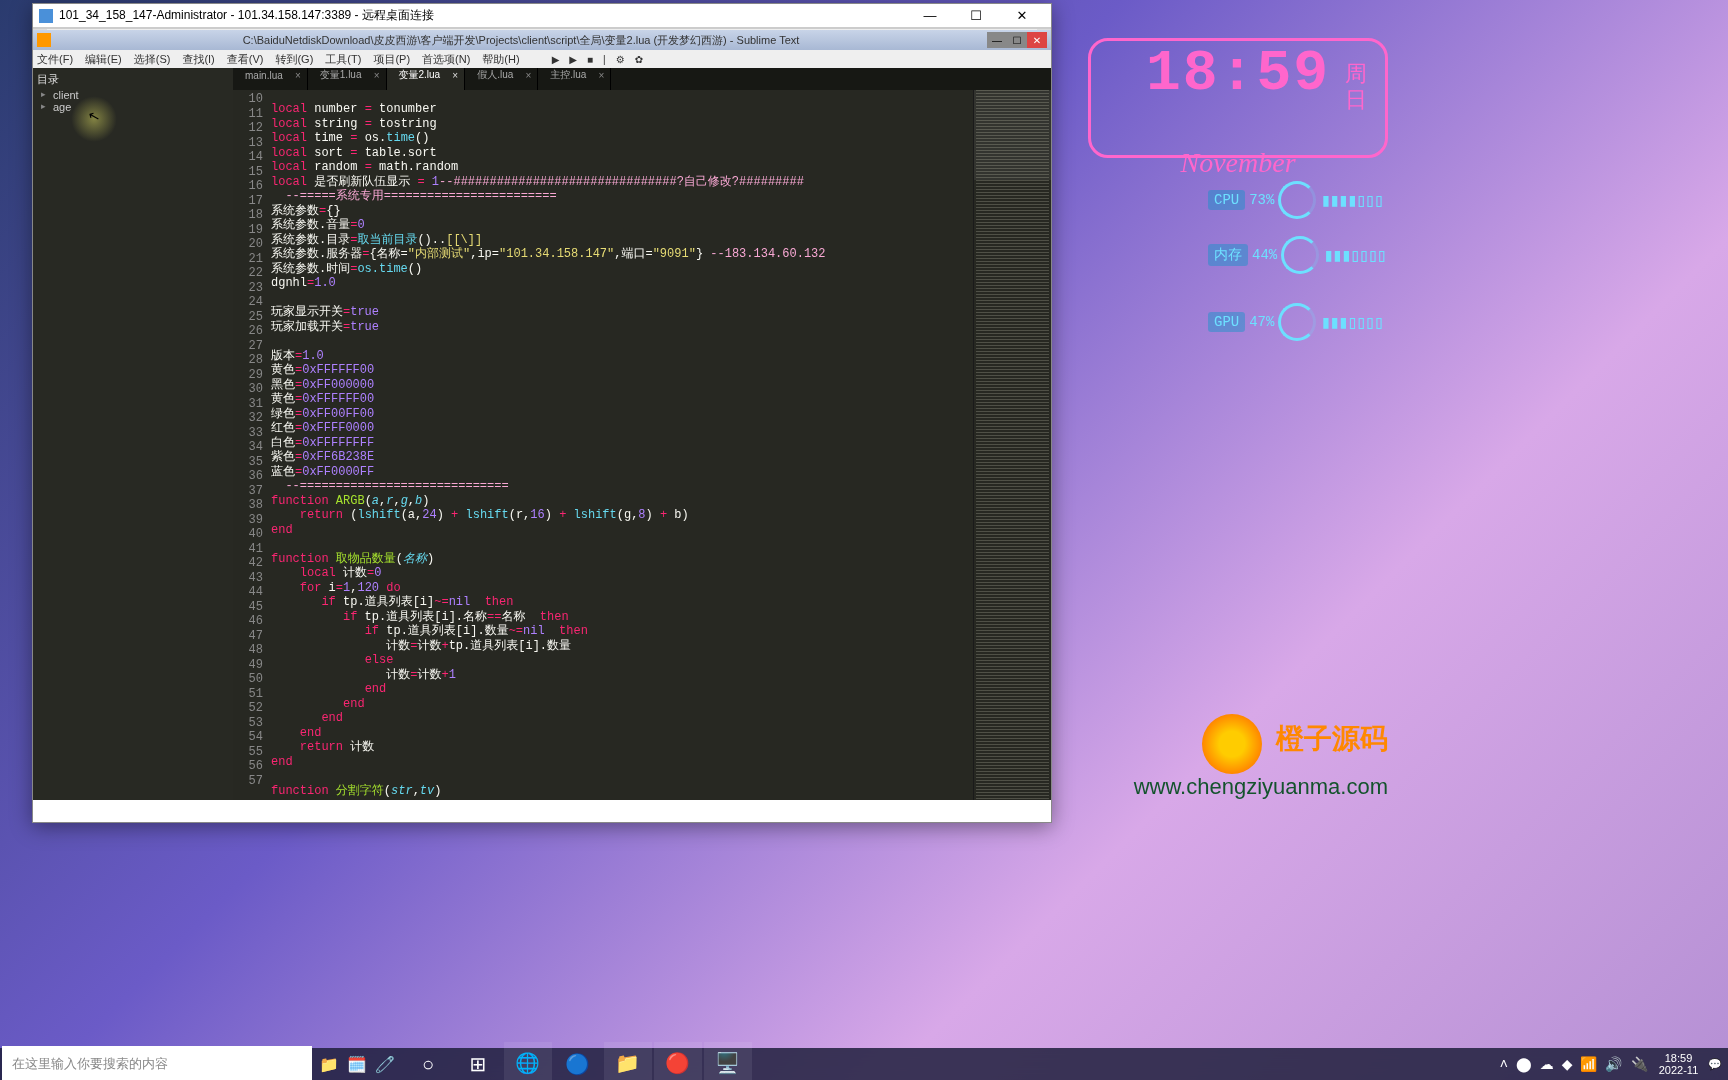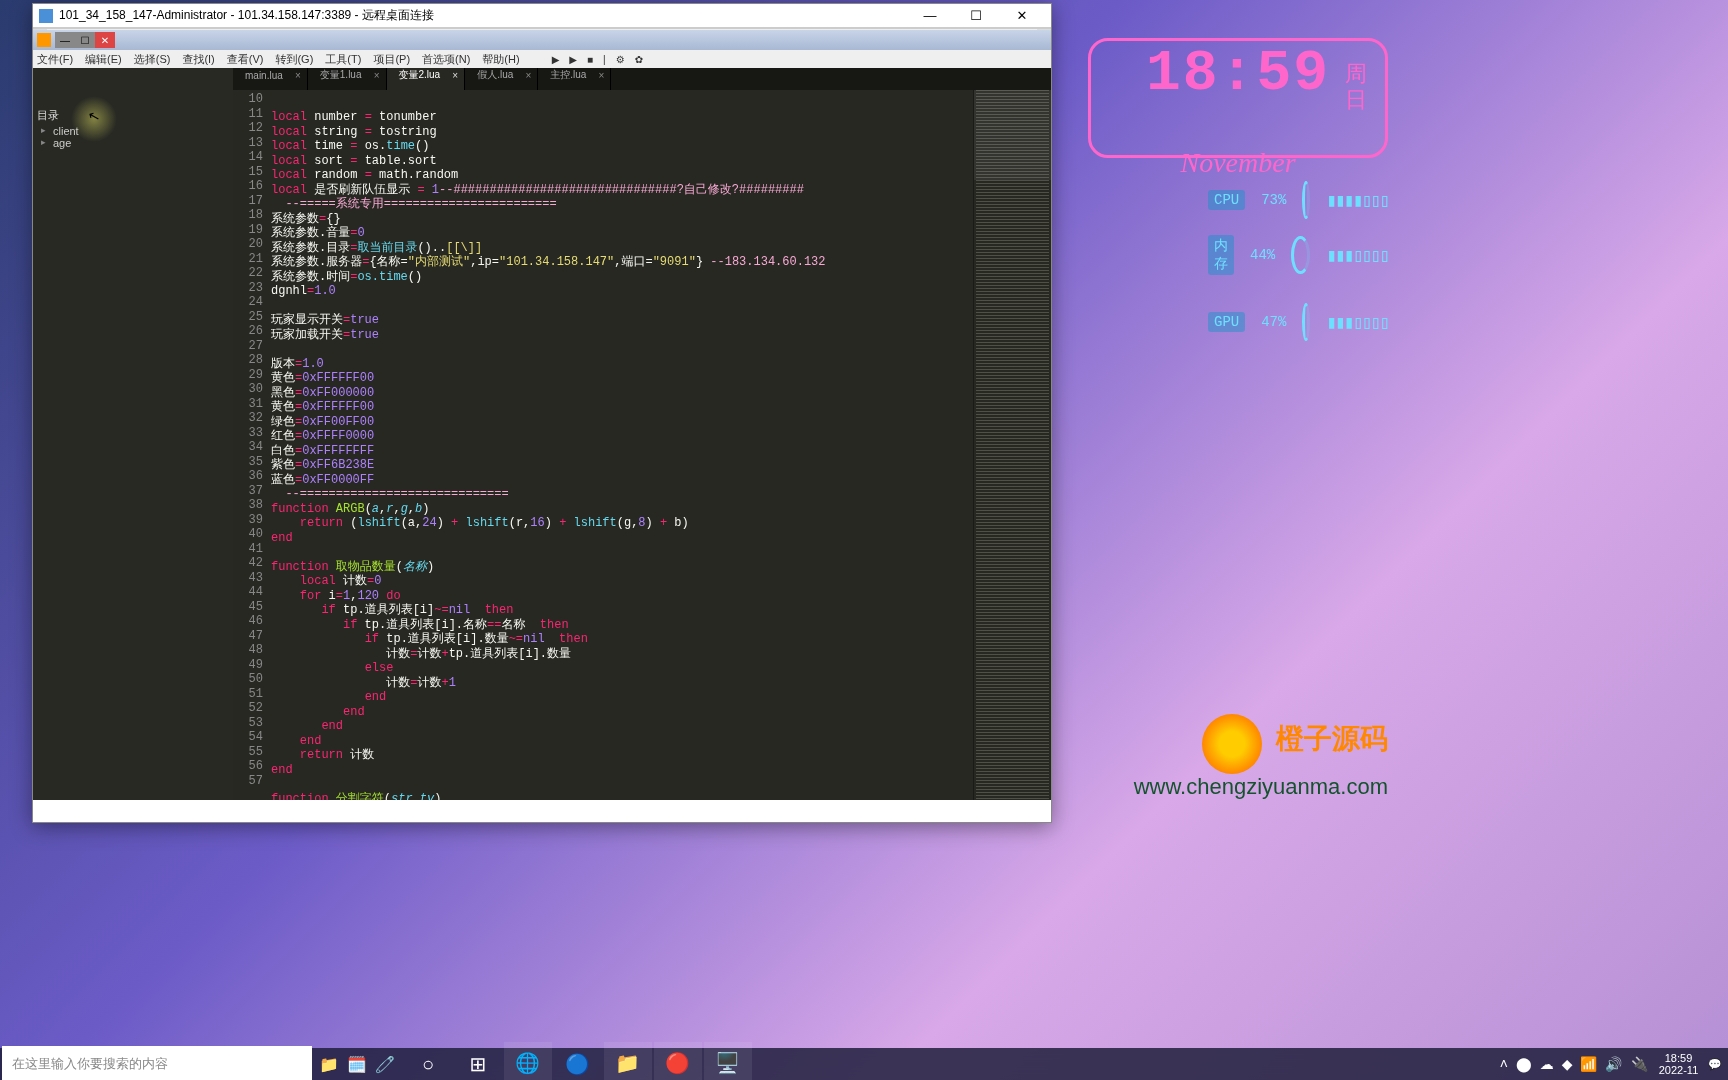--- a/index.html
+++ b/index.html
@@ -4,21 +4,21 @@
 <style>
 * { margin: 0; padding: 0; box-sizing: border-box; }
 body { font-family: "Microsoft YaHei", Arial, sans-serif; width: 1728px; height: 1080px; overflow: hidden; background: linear-gradient(135deg, #2a3b6e 0%, #6b5bc7 40%, #d8a8e8 70%, #b590d4 100%); position: relative; }
 
 
 .clock-widget { position: absolute; right: 340px; top: 38px; width: 300px; height: 120px; border: 3px solid #ff66cc; border-radius: 20px; text-align: center; }
 .clock-time { color: #ff66cc; font-size: 58px; font-weight: bold; font-family: "Courier New", monospace; letter-spacing: 2px; }
 .clock-day { color: #ff66cc; position: absolute; right: 18px; top: 20px; font-size: 22px; line-height: 26px; }
 .clock-month { position: absolute; bottom: -8px; left: 50%; transform: translate(-50%, 50%); color: #ff66cc; font-family: cursive; font-size: 28px; font-style: italic; }
 
-.gauge { position: absolute; right: 340px; width: 180px; height: 40px; color: #6de0ff; font-family: "Courier New", monospace; font-size: 14px; display: flex; align-items: center; gap: 16px; }
+.gauge { position: absolute; right: 340px; width: 180px; height: 40px; color: #6de0ff; font-family: "Courier New", monospace; font-size: 14px; display: flex; align-items: center; gap: 4px; }
 .gauge-cpu { top: 180px; }
 .gauge-mem { top: 235px; }
 .gauge-gpu { top: 302px; }
 .gauge-label { background: rgba(0,150,200,.4); padding: 2px 6px; border-radius: 3px; }
 .gauge-circle { width: 38px; height: 38px; border: 3px solid #6de0ff; border-radius: 50%; border-right-color: rgba(109,224,255,.2); }
 .gauge-bars { font-size: 18px; letter-spacing: -2px; }
 
 .logo-area { position: absolute; right: 340px; bottom: 280px; width: 260px; text-align: right; }
 .logo-area .brand { color: #ff8800; font-size: 28px; font-weight: bold; }
 .logo-area .url { color: #14532d; font-size: 22px; }
@@ -41,37 +41,37 @@
 .sublime-title .btns .min { background: #888; }
 .sublime-title .btns .max { background: #888; }
 .sublime-title .btns .cls { background: #d44; color: #fff; }
 
 .sublime-menu { height: 18px; background: #efefef; display: flex; align-items: center; padding: 0 4px; font-size: 11px; gap: 12px; color: #333; }
 .sublime-menu span { cursor: pointer; }
 .sublime-menu .toolbtns { margin-left: 20px; display: flex; gap: 10px; font-size: 10px; }
 
 .sublime-body { flex: 1; display: flex; overflow: hidden; }
 .sidebar { width: 200px; background: #282923; color: #ccc; font-size: 11px; padding: 4px; }
-.sidebar .root { color: #ddd; margin-bottom: 2px; margin-top: 36px; }
+.sidebar .root { color: #ddd; margin-bottom: 2px; }
 .sidebar .item { padding-left: 16px; position: relative; }
 .sidebar .item::before { content: "▸"; position: absolute; left: 4px; color: #888; font-size: 9px; }
 .focus-ring { position: absolute; left: 38px; top: 92px; width: 46px; height: 46px; border-radius: 50%; background: radial-gradient(circle, rgba(168,168,80,.7) 0%, rgba(168,168,80,0) 70%); pointer-events: none; z-index: 50; }
 .cursor-arrow { position: absolute; left: 55px; top: 104px; font-size: 14px; color: #000; z-index: 51; transform: rotate(-15deg); }
 
 .editor-area { flex: 1; display: flex; flex-direction: column; background: #272822; }
 .tabs { height: 22px; background: #171814; display: flex; align-items: stretch; font-size: 10px; }
 .tab { padding: 0 24px 8px 12px; display: flex; align-items: center; color: #aaa; border-right: 1px solid #000; position: relative; cursor: pointer; }
 .tab .tx { position: absolute; right: 6px; font-size: 10px; color: #888; }
 .tab.active { background: #272822; color: #fff; }
 .tab.active .tx { color: #ddd; }
 
 .code-wrapper { flex: 1; display: flex; overflow: hidden; font-family: Consolas, "Courier New", monospace; font-size: 12px; line-height: 14.5px; }
 .gutter { width: 38px; background: #272822; color: #888; text-align: right; padding-right: 8px; padding-top: 2px; }
 .gutter div { height: 14.5px; }
-.code { flex: 1; background: #272822; color: #f8f8f2; padding-top: 20px; white-space: pre; overflow: hidden; }
+.code { flex: 1; background: #272822; color: #f8f8f2; padding-top: 12px; white-space: pre; overflow: hidden; }
 .code div { height: 14.5px; }
 .minimap { width: 78px; background: #272822; border-left: 1px solid #1a1a1a; position: relative; overflow: hidden; }
 .minimap::before { content: ""; position: absolute; top: 0; left: 2px; right: 2px; height: 100%; background: repeating-linear-gradient(to bottom, rgba(200,200,180,.25) 0 1px, transparent 1px 3px); }
 .minimap .view { position: absolute; top: 0; left: 0; right: 0; height: 90px; background: rgba(255,255,255,.06); }
 
 .kw { color: #f92672; }
 .str { color: #e6db74; }
 .num { color: #ae81ff; }
 .fn { color: #66d9ef; }
 .name { color: #a6e22e; }
@@ -139,20 +139,21 @@
     <div class="controls">
       <span>—</span>
       <span>☐</span>
       <span class="close">✕</span>
     </div>
   </div>
 
   <div class="sublime">
     <div class="sublime-title">
       <span class="icon"></span>
+      <span class="path">C:\BaiduNetdiskDownload\皮皮西游\客户端开发\Projects\client\script\全局\变量2.lua (开发梦幻西游) - Sublime Text</span>
       <div class="btns">
         <span class="min">—</span>
         <span class="max">☐</span>
         <span class="cls">✕</span>
       </div>
     </div>
     <div class="sublime-menu">
       <span>文件(F)</span>
       <span>编辑(E)</span>
       <span>选择(S)</span>

